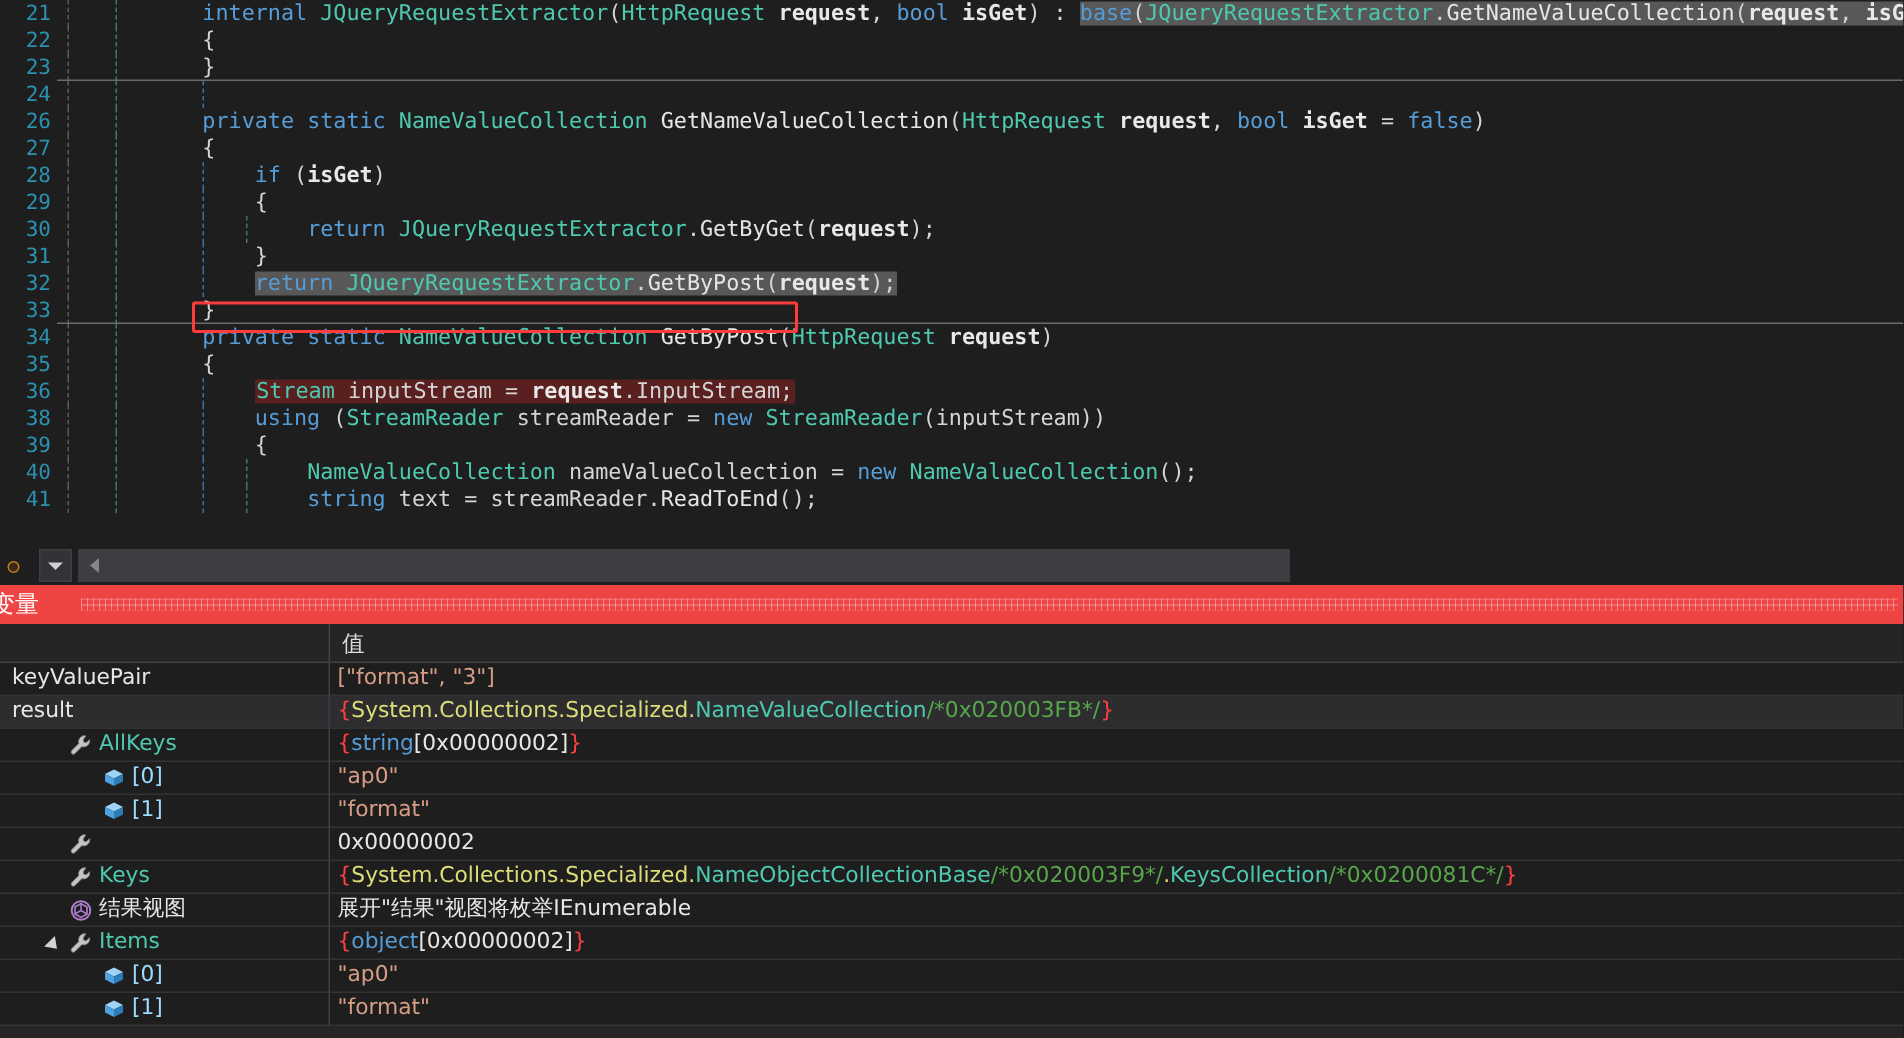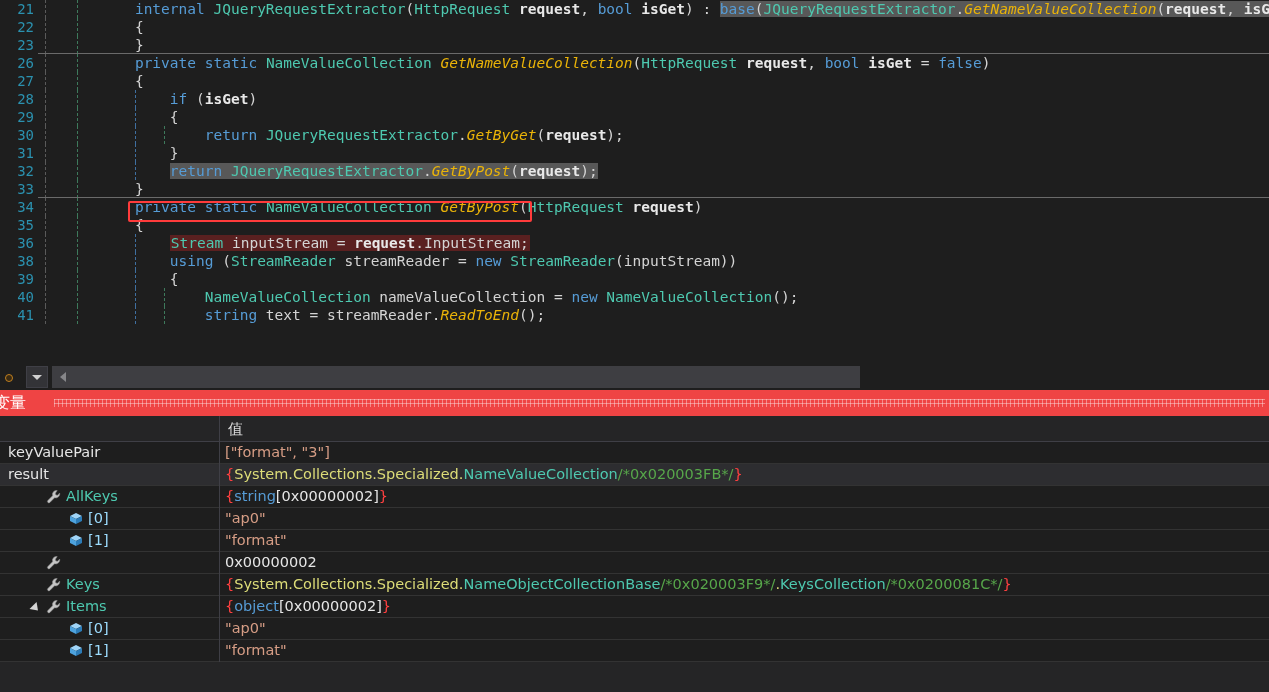--- a/index.html
+++ b/index.html
@@ -37,21 +37,21 @@
 
   
   .memsep {
     position: absolute; left: 38px; right: 0; top: 17px; height: 1px;
     background: #6a6a6a;
   }
 
   
   .k  { color: #569cd6; }              
   .t  { color: #4ec9b0; }              
-  .m  { color: #eab308; font-style: italic; }              
+  .m  { color: #e5e5e5; }              
   .c  { color: #57a64a; }              
   .p  { color: #d4d4d4; }              
   .pb { color: #e8e8e8; font-weight: bold; }              
 
   .sel { background: #585858; }
   .redline {
     background: #5a2020; box-shadow: 0 0 0 0px #5a2020;
     padding: 0 1px;
   }
   
@@ -178,20 +178,21 @@
 </head>
 <body>
 
 <div id="root">
 
   <div class="editor">
     <div class="code-rows" id="code-rows">
         <div class="crow"><div class="gutter">21</div><div class="guide g-gray" style="left: 45px;"></div><div class="guide g-green" style="left: 77px;"></div><div class="codetext" style="left: 134.92px;"><span><span class="k">internal </span><span class="t">JQueryRequestExtractor</span><span class="p">(</span><span class="t">HttpRequest</span><span class="p"> </span><span class="pb">request</span><span class="p">, </span><span class="k">bool</span><span class="p"> </span><span class="pb">isGet</span><span class="p">) : </span></span><span class="sel"><span class="k">base</span><span class="p">(</span><span class="t">JQueryRequestExtractor</span><span class="p">.</span><span class="m">GetNameValueCollection</span><span class="p">(</span><span class="pb">request</span><span class="p">, </span><span class="pb">isGet</span></span></div></div>
         <div class="crow"><div class="gutter">22</div><div class="guide g-gray" style="left: 45px;"></div><div class="guide g-green" style="left: 77px;"></div><div class="codetext" style="left: 134.92px;"><span><span class="p">{</span></span></div></div>
         <div class="crow"><div class="gutter">23</div><div class="guide g-gray" style="left: 45px;"></div><div class="guide g-green" style="left: 77px;"></div><div class="codetext" style="left: 134.92px;"><span><span class="p">}</span></span></div><div class="memsep"></div></div>
+        <div class="crow"><div class="gutter">24</div><div class="guide g-gray" style="left: 45px;"></div><div class="guide g-green" style="left: 77px;"></div><div class="guide g-blue" style="left: 135px;"></div><div class="codetext" style="left: 100px;"><span></span></div></div>
         <div class="crow"><div class="gutter">26</div><div class="guide g-gray" style="left: 45px;"></div><div class="guide g-green" style="left: 77px;"></div><div class="codetext" style="left: 134.92px;"><span><span class="k">private</span><span class="p"> </span><span class="k">static</span><span class="p"> </span><span class="t">NameValueCollection</span><span class="p"> </span><span class="m">GetNameValueCollection</span><span class="p">(</span><span class="t">HttpRequest</span><span class="p"> </span><span class="pb">request</span><span class="p">, </span><span class="k">bool</span><span class="p"> </span><span class="pb">isGet</span><span class="p"> = </span><span class="k">false</span><span class="p">)</span></span></div></div>
         <div class="crow"><div class="gutter">27</div><div class="guide g-gray" style="left: 45px;"></div><div class="guide g-green" style="left: 77px;"></div><div class="codetext" style="left: 134.92px;"><span><span class="p">{</span></span></div></div>
         <div class="crow"><div class="gutter">28</div><div class="guide g-gray" style="left: 45px;"></div><div class="guide g-green" style="left: 77px;"></div><div class="guide g-blue" style="left: 135px;"></div><div class="codetext" style="left: 169.84px;"><span><span class="k">if</span><span class="p"> (</span><span class="pb">isGet</span><span class="p">)</span></span></div></div>
         <div class="crow"><div class="gutter">29</div><div class="guide g-gray" style="left: 45px;"></div><div class="guide g-green" style="left: 77px;"></div><div class="guide g-blue" style="left: 135px;"></div><div class="codetext" style="left: 169.84px;"><span><span class="p">{</span></span></div></div>
         <div class="crow"><div class="gutter">30</div><div class="guide g-gray" style="left: 45px;"></div><div class="guide g-green" style="left: 77px;"></div><div class="guide g-blue" style="left: 135px;"></div><div class="guide g-green" style="left: 164px;"></div><div class="codetext" style="left: 204.76px;"><span><span class="k">return</span><span class="p"> </span><span class="t">JQueryRequestExtractor</span><span class="p">.</span><span class="m">GetByGet</span><span class="p">(</span><span class="pb">request</span><span class="p">);</span></span></div></div>
         <div class="crow"><div class="gutter">31</div><div class="guide g-gray" style="left: 45px;"></div><div class="guide g-green" style="left: 77px;"></div><div class="guide g-blue" style="left: 135px;"></div><div class="codetext" style="left: 169.84px;"><span><span class="p">}</span></span></div></div>
         <div class="crow"><div class="gutter">32</div><div class="guide g-gray" style="left: 45px;"></div><div class="guide g-green" style="left: 77px;"></div><div class="guide g-blue" style="left: 135px;"></div><div class="codetext" style="left: 169.84px;"><span class="sel"><span class="k">return</span><span class="p"> </span><span class="t">JQueryRequestExtractor</span><span class="p">.</span><span class="m">GetByPost</span><span class="p">(</span><span class="pb">request</span><span class="p">);</span></span></div></div>
         <div class="crow"><div class="gutter">33</div><div class="guide g-gray" style="left: 45px;"></div><div class="guide g-green" style="left: 77px;"></div><div class="codetext" style="left: 134.92px;"><span><span class="p">}</span></span></div><div class="memsep"></div></div>
         <div class="crow"><div class="gutter">34</div><div class="guide g-gray" style="left: 45px;"></div><div class="guide g-green" style="left: 77px;"></div><div class="codetext" style="left: 134.92px;"><span><span class="k">private</span><span class="p"> </span><span class="k">static</span><span class="p"> </span><span class="t">NameValueCollection</span><span class="p"> </span><span class="m">GetByPost</span><span class="p">(</span><span class="t">HttpRequest</span><span class="p"> </span><span class="pb">request</span><span class="p">)</span></span></div></div>
         <div class="crow"><div class="gutter">35</div><div class="guide g-gray" style="left: 45px;"></div><div class="guide g-green" style="left: 77px;"></div><div class="codetext" style="left: 134.92px;"><span><span class="p">{</span></span></div></div>
@@ -291,20 +292,34 @@
           <div class="ic" style="left: 46px;">
             <svg width="16" height="16" viewBox="0 0 16 16">
               <path d="M11.2 1.6a4 4 0 0 0-4.6 5.1L1.9 11.4a1.4 1.4 0 0 0 2 2l4.7-4.7a4 4 0 0 0 5.1-4.6l-2.2 2.2-1.7-.4-.4-1.7z" fill="#c5c5c5" stroke="#8a8a8a" stroke-width=".6"></path>
             </svg>
           </div>
           <div class="vname" style="left: 66px; width: 153px;"><span class="label-teal">Keys</span></div>
           <div class="vdiv"></div>
           <div class="vval"><span class="v-brace">{</span><span class="v-ns">System.Collections.Specialized</span><span class="v-ns">.</span><span class="v-type">NameObjectCollectionBase</span><span class="v-cmt">/*0x020003F9*/</span><span class="v-ns">.</span><span class="v-type">KeysCollection</span><span class="v-cmt">/*0x0200081C*/</span><span class="v-brace">}</span></div>
         </div>
         <div class="vrow">
+          <div class="ic" style="left: 46px;">
+            <svg width="16" height="16" viewBox="0 0 16 16">
+              <circle cx="8" cy="8" r="6.2" fill="none" stroke="#b07fd0" stroke-width="1.3"></circle>
+              <polygon points="8,3.4 12,5.7 12,10.3 8,12.6 4,10.3 4,5.7" fill="none" stroke="#b07fd0" stroke-width="1.1"></polygon>
+              <line x1="8" y1="3.4" x2="8" y2="8" stroke="#b07fd0" stroke-width="1"></line>
+              <line x1="8" y1="8" x2="12" y2="10.3" stroke="#b07fd0" stroke-width="1"></line>
+              <line x1="8" y1="8" x2="4" y2="10.3" stroke="#b07fd0" stroke-width="1"></line>
+            </svg>
+          </div>
+          <div class="vname" style="left: 66px; width: 153px;"><span class="label-plain">结果视图</span></div>
+          <div class="vdiv"></div>
+          <div class="vval"><span class="v-num">展开"结果"视图将枚举IEnumerable</span></div>
+        </div>
+        <div class="vrow">
           <div class="tri-collapse" style="left: 32px;"></div>
           <div class="ic" style="left: 46px;">
             <svg width="16" height="16" viewBox="0 0 16 16">
               <path d="M11.2 1.6a4 4 0 0 0-4.6 5.1L1.9 11.4a1.4 1.4 0 0 0 2 2l4.7-4.7a4 4 0 0 0 5.1-4.6l-2.2 2.2-1.7-.4-.4-1.7z" fill="#c5c5c5" stroke="#8a8a8a" stroke-width=".6"></path>
             </svg>
           </div>
           <div class="vname" style="left: 66px; width: 153px;"><span class="label-teal">Items</span></div>
           <div class="vdiv"></div>
           <div class="vval"><span class="v-brace">{</span><span class="v-kw">object</span><span class="v-cn">[0x00000002]</span><span class="v-brace">}</span></div>
         </div>

